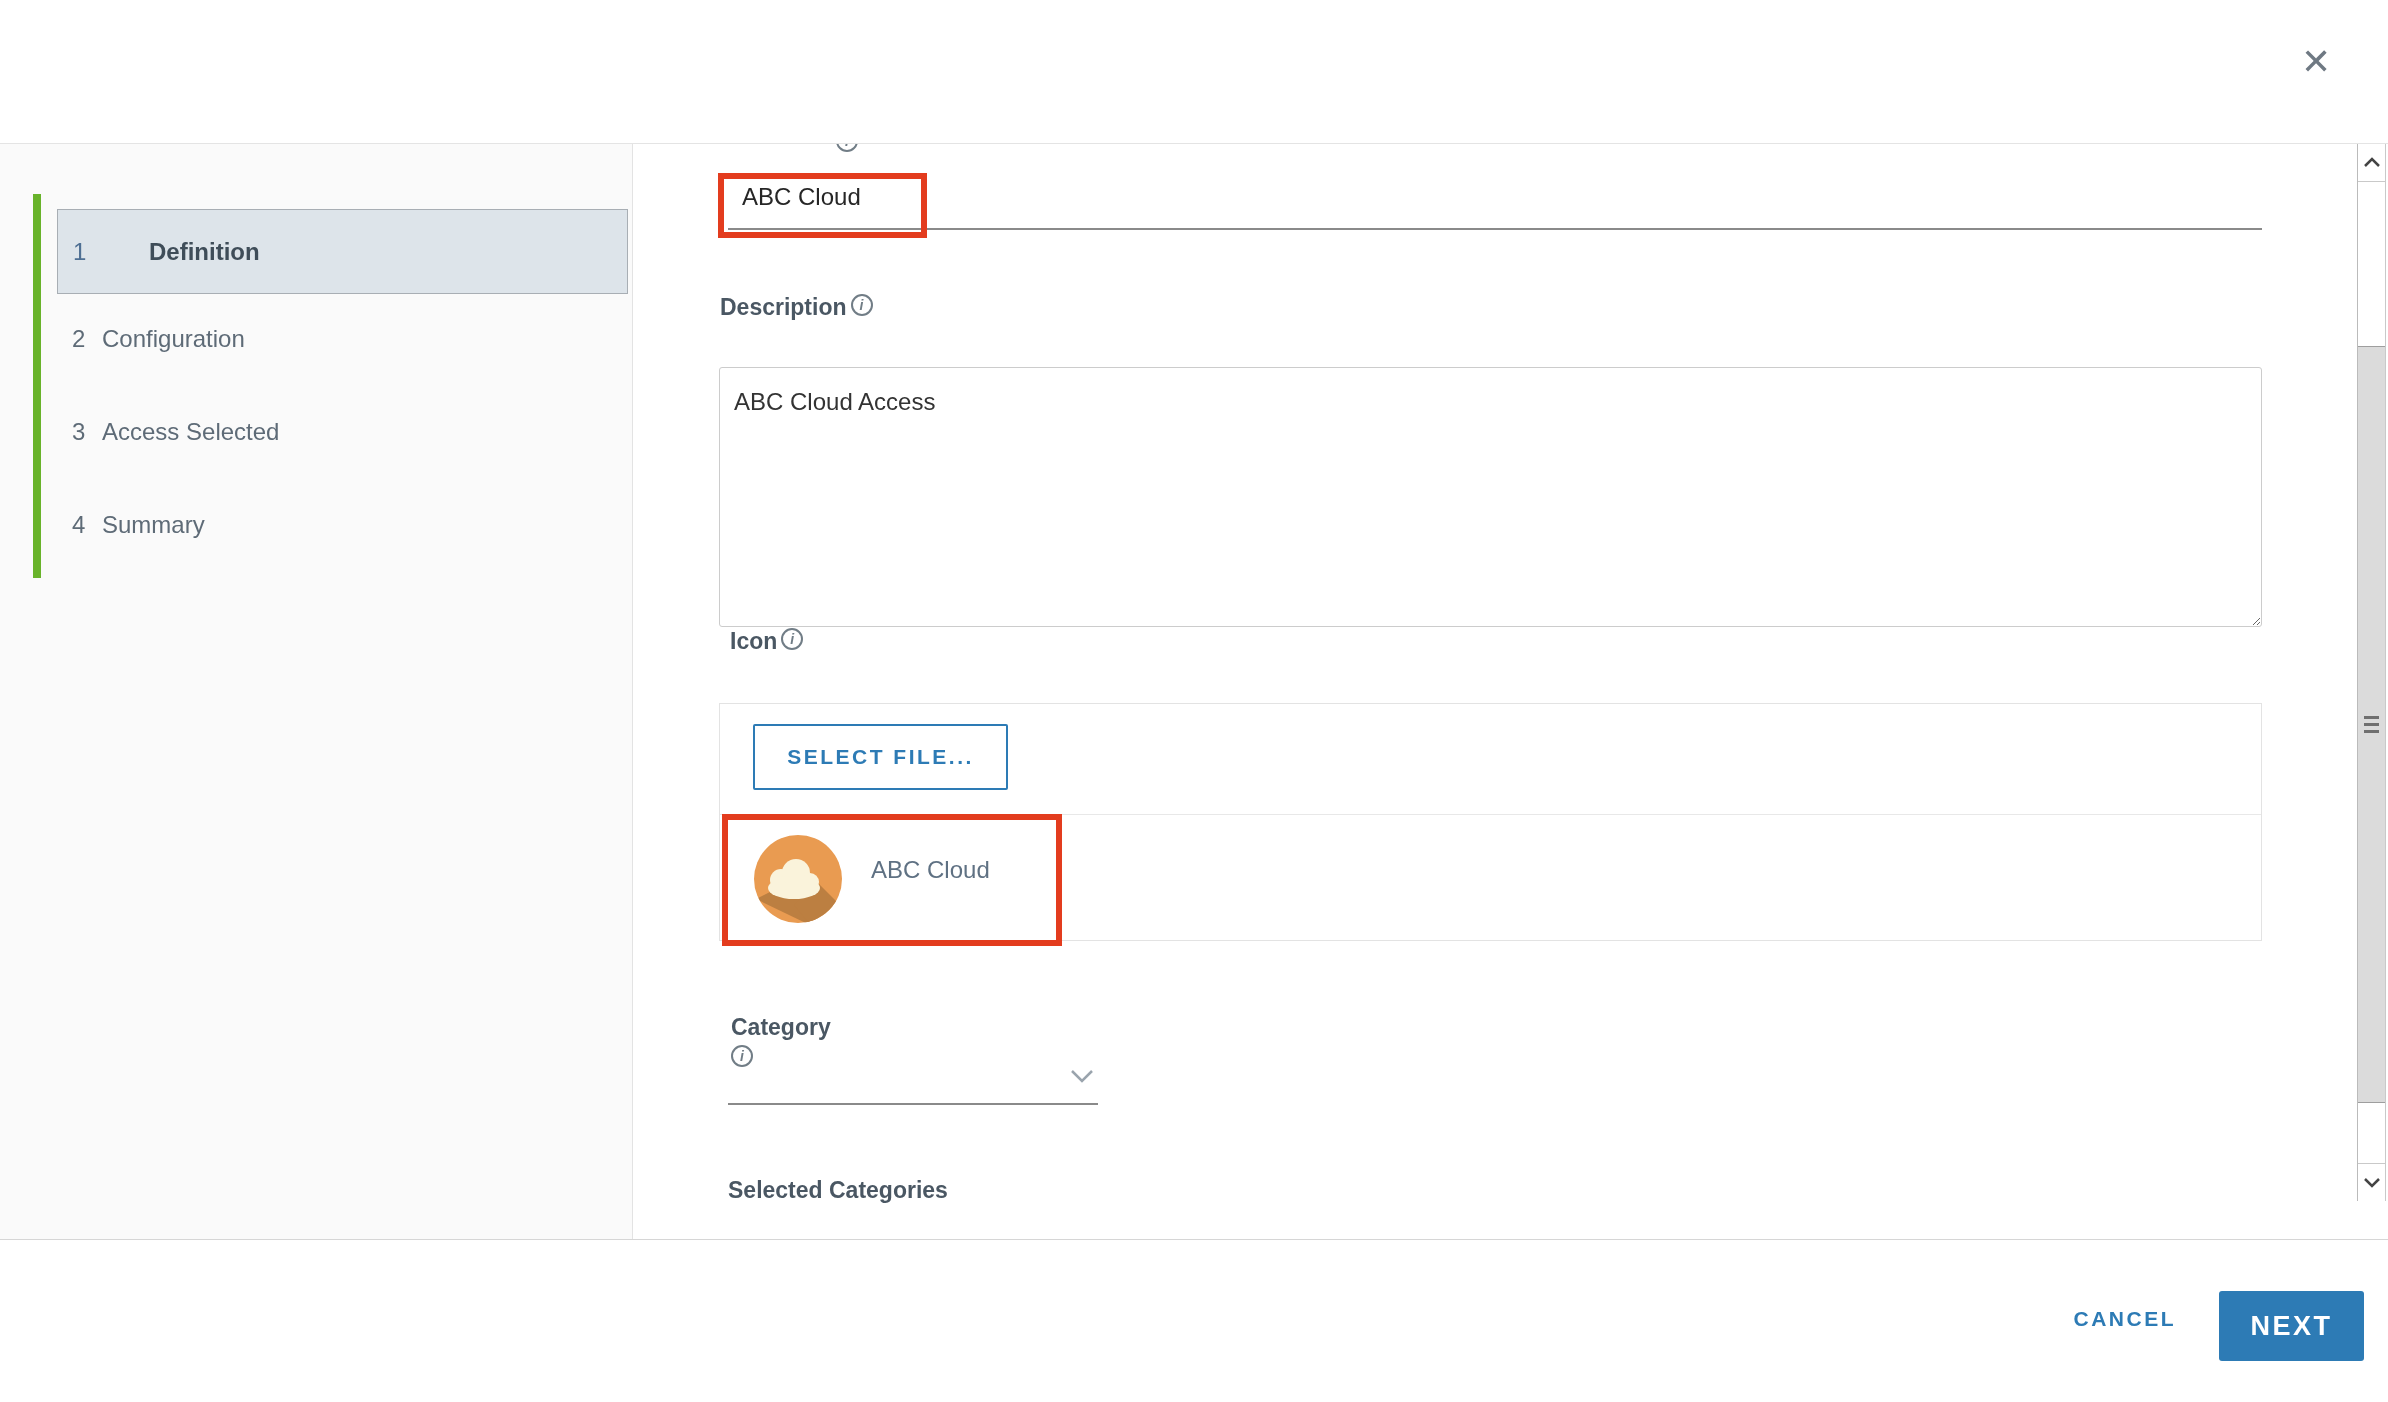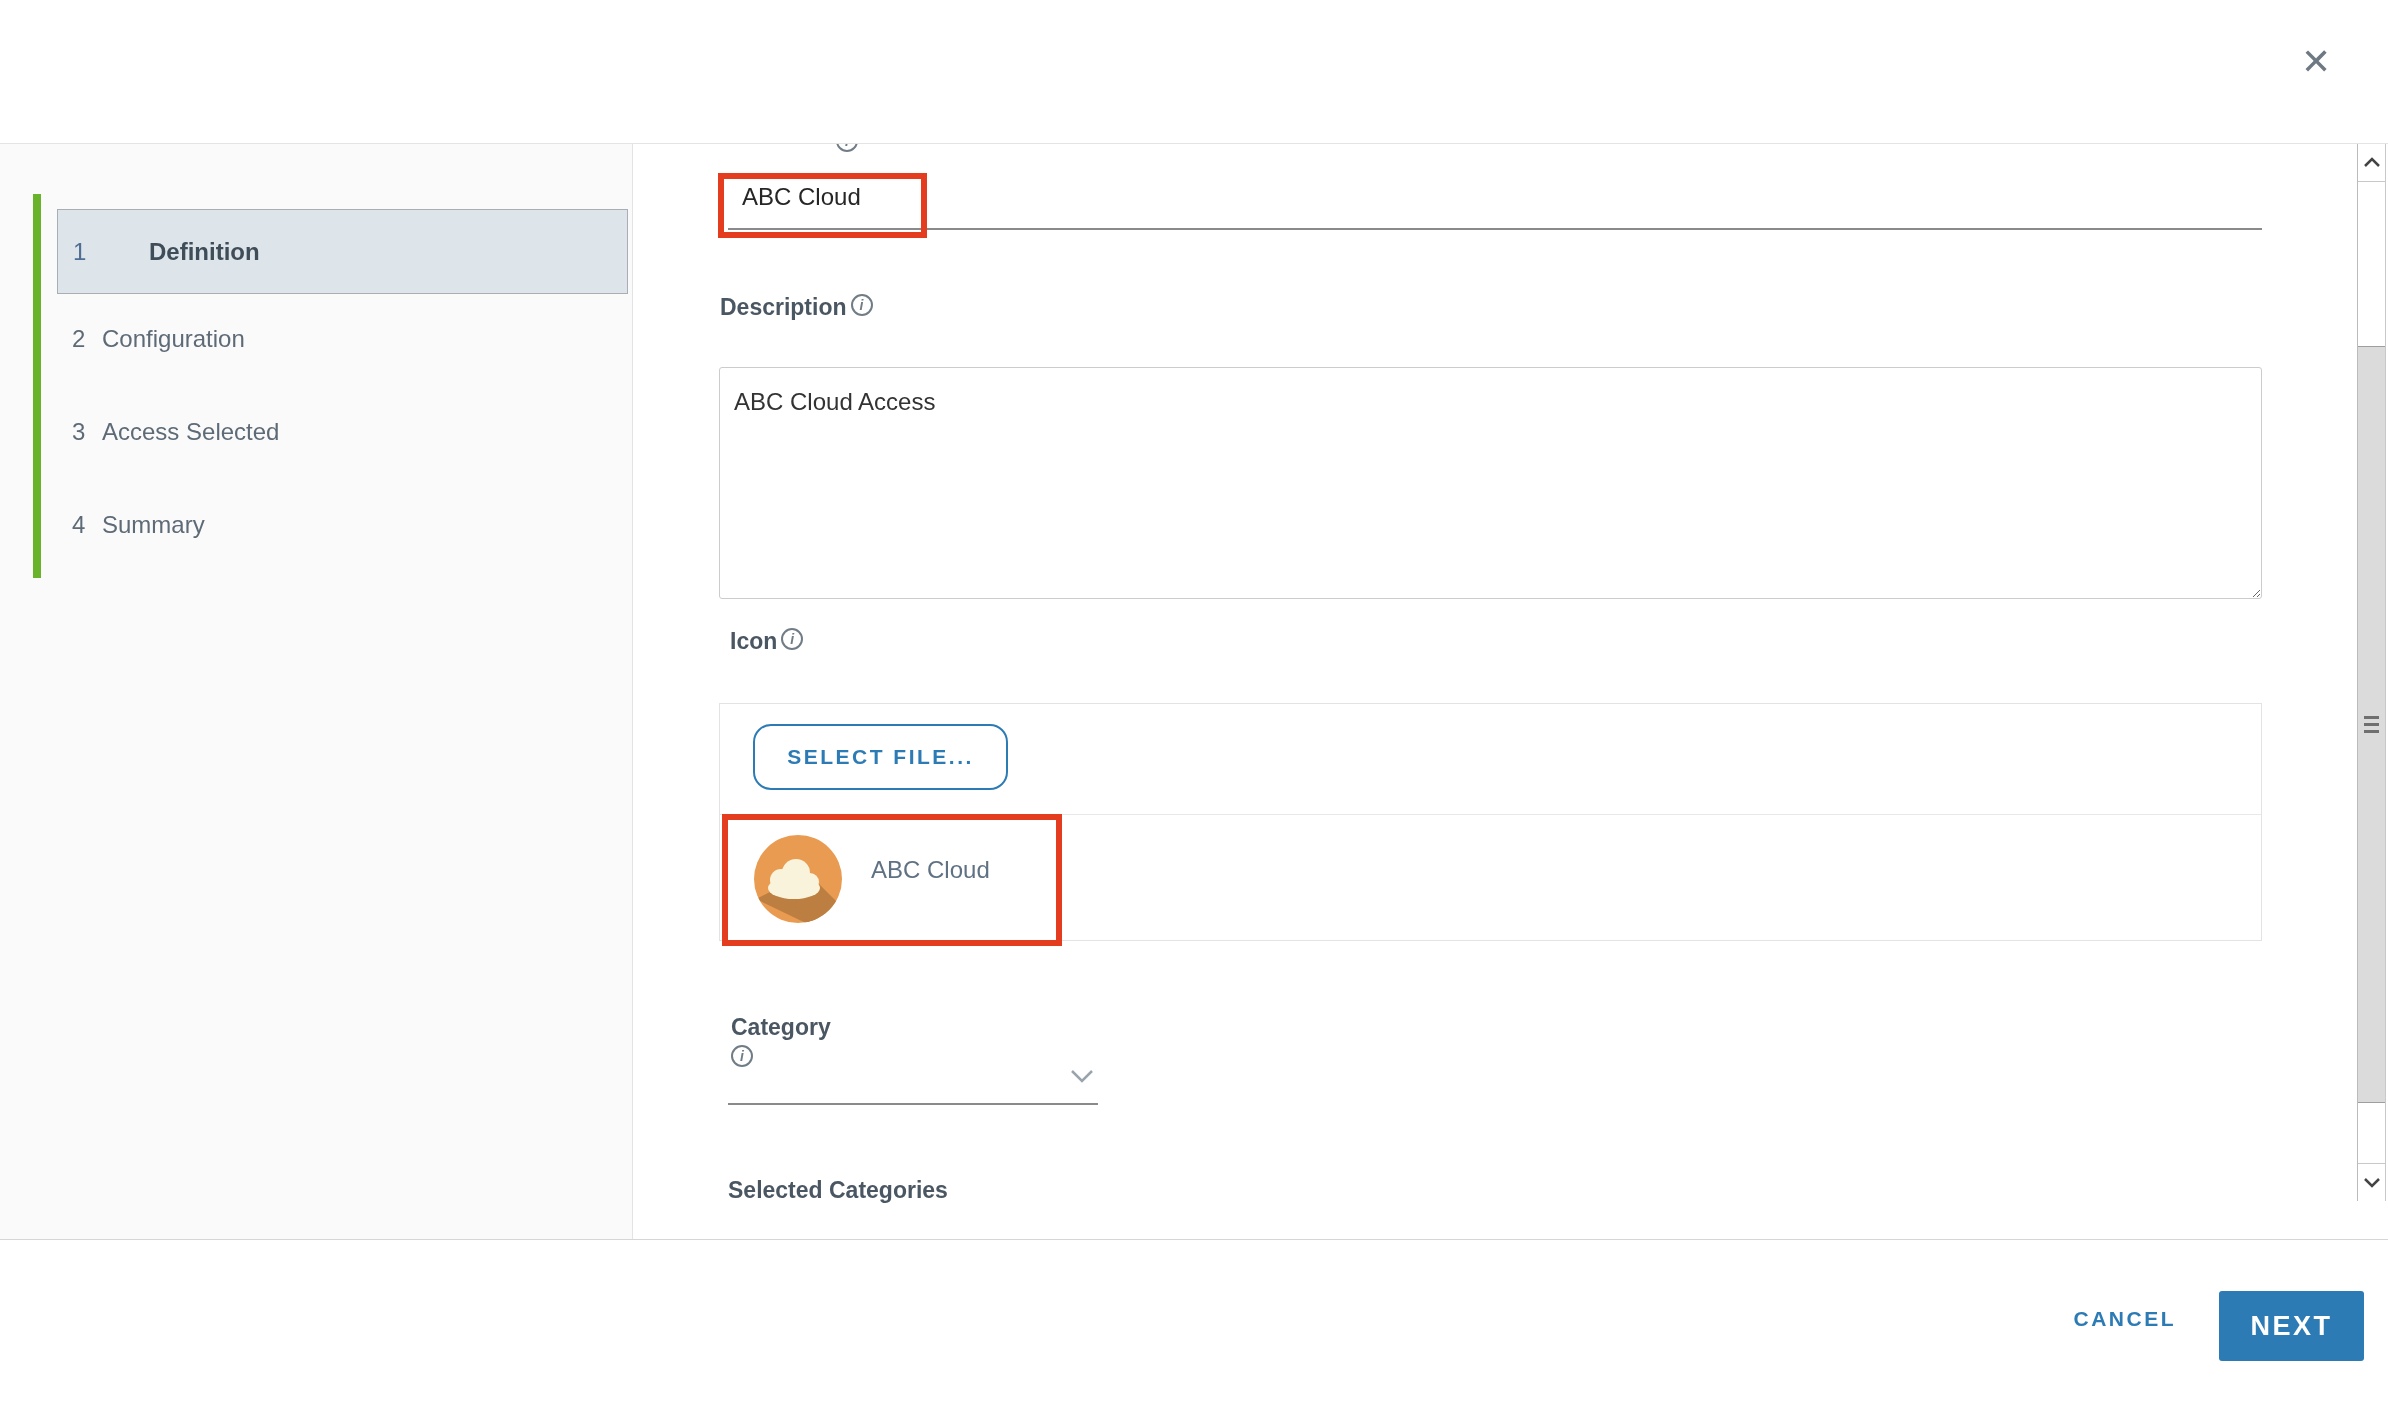--- a/index.html
+++ b/index.html
@@ -59,34 +59,34 @@
     position:absolute; left:94px; top:28px; width:1534px; height:58px;
     border:none; border-bottom:2px solid #8a8a8a; background:transparent;
     font-family:"Liberation Sans", sans-serif; font-size:24px; color:#262626;
     padding:0 0 6px 14px; outline:none;
   }
   .red-annotation { position:absolute; border:6px solid #e33c1e; pointer-events:none; }
   #red-box-name { left:84px; top:29px; width:209px; height:65px; }
   #red-box-icon { left:88px; top:670px; width:340px; height:132px; }
   #description-label { position:absolute; left:86px; top:150px; }
   #description-textarea {
-    position:absolute; left:85px; top:223px; width:1543px; height:232px;
+    position:absolute; left:85px; top:223px; width:1543px; height:260px;
     border:1px solid #cccccc; border-radius:3px;
     font-family:"Liberation Sans", sans-serif; font-size:24px; color:#333;
     padding:20px 16px 32px 14px; outline:none; resize:both; background:#fff;
   }
   #icon-label { position:absolute; left:96px; top:484px; }
   #icon-panel {
     position:absolute; left:85px; top:559px; width:1543px; height:238px;
     border:1px solid #e3e3e3; background:#fff;
   }
   #icon-panel-separator { position:absolute; left:0; top:110px; width:100%; height:1px; background:#e8e8e8; }
   #select-file-btn {
     position:absolute; left:33px; top:20px; width:255px; height:66px;
-    border:2px solid #2d7bb5; border-radius:18px; background:#fff;
+    border:2px solid #2d7bb5; border-radius:2px; background:#fff;
     color:#2d7bb5; font-family:"Liberation Sans", sans-serif;
     font-size:21px; font-weight:600; letter-spacing:2.5px; cursor:pointer;
   }
   #icon-preview-row { position:absolute; left:0; top:110px; width:100%; height:128px; }
   #cloud-icon { position:absolute; left:34px; top:21px; width:88px; height:88px; }
   #icon-preview-name {
     position:absolute; left:151px; top:42px; font-size:24px; color:#5f7183;
   }
   #category-label { position:absolute; left:97px; top:870px;flex-direction:column; }
   #category-select {

